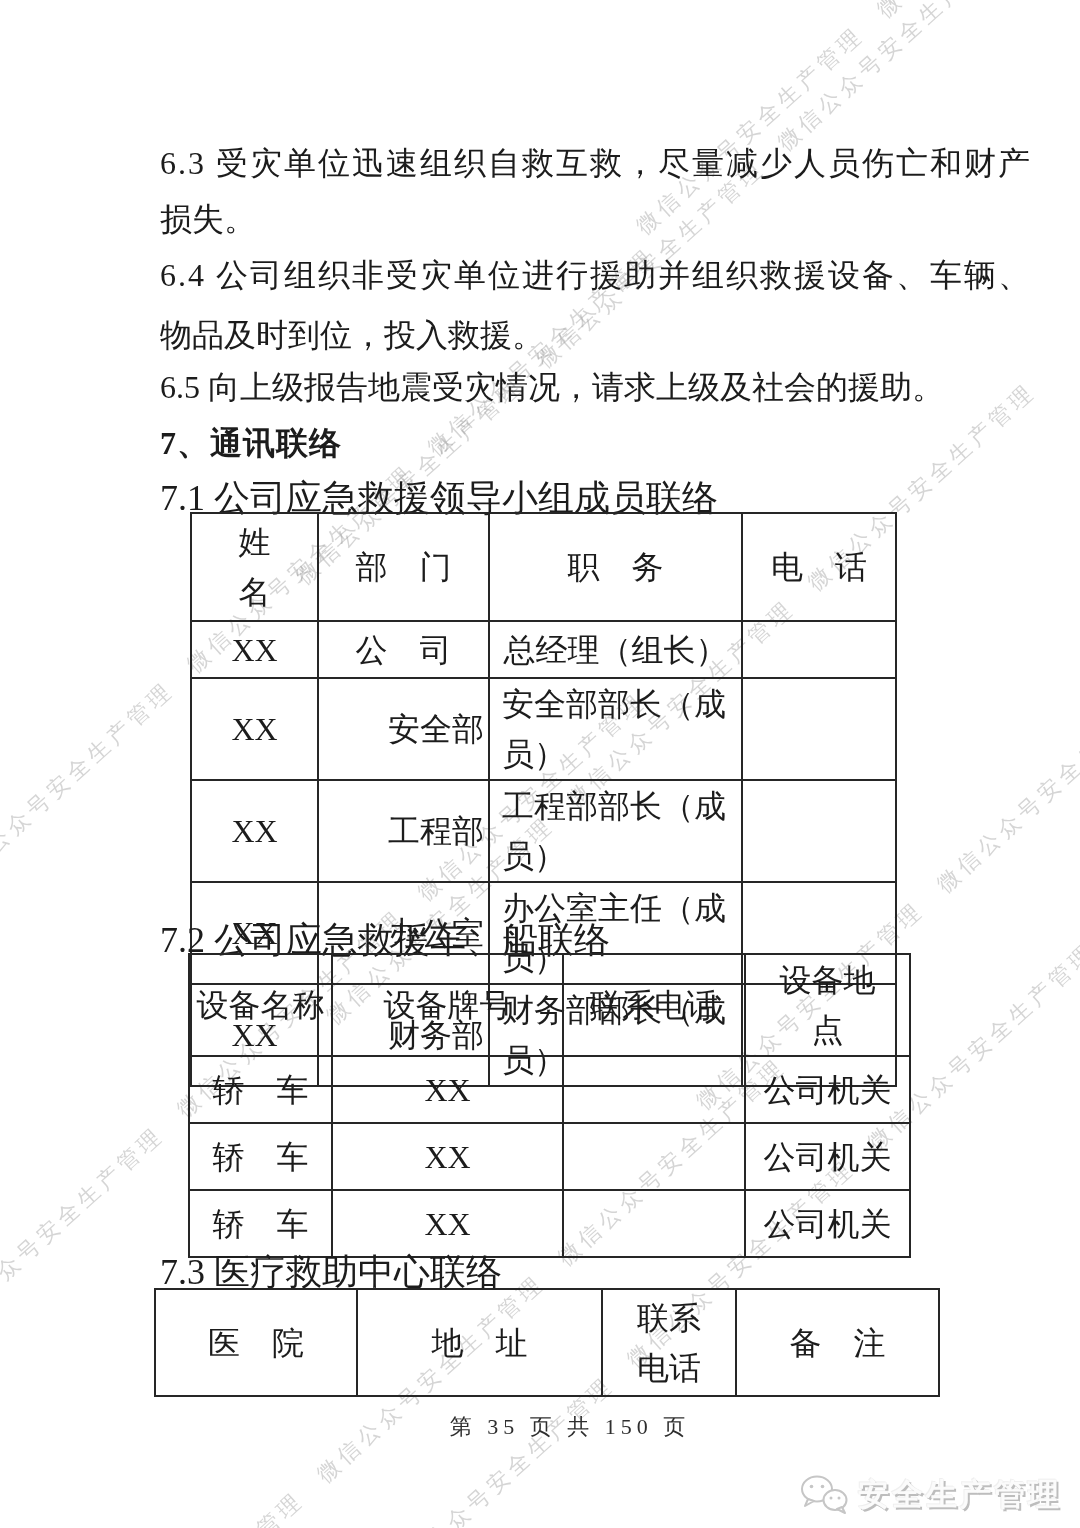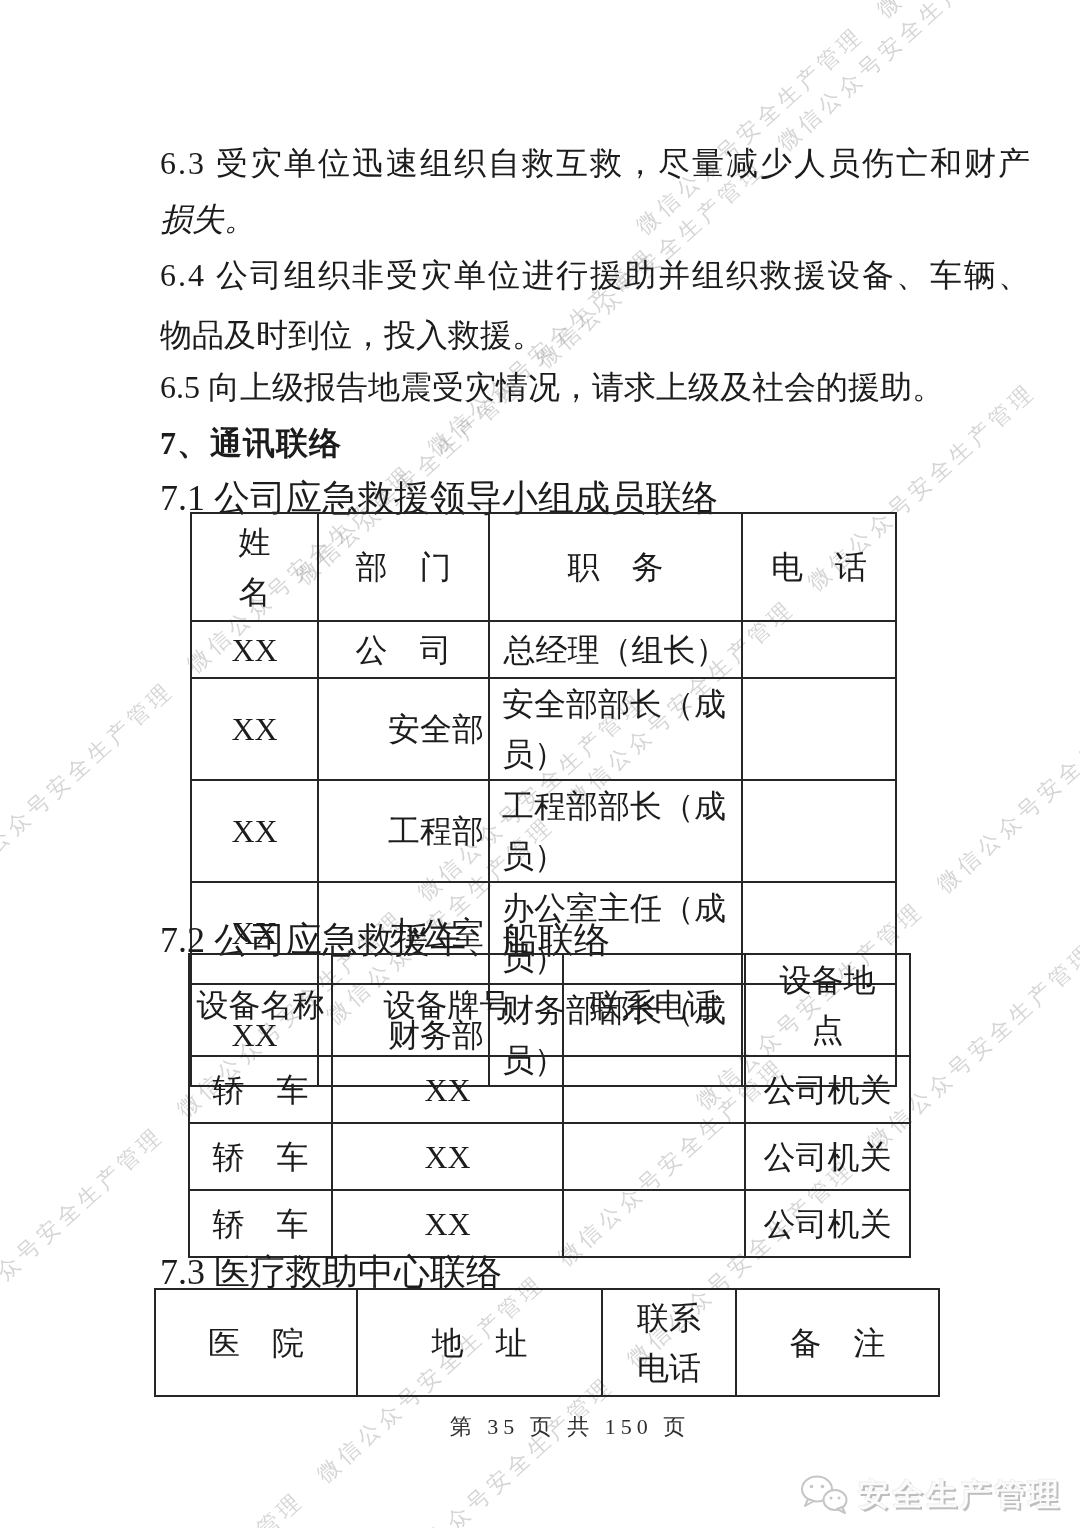--- a/index.html
+++ b/index.html
@@ -69,21 +69,21 @@
   <div class="wm" style="left:640px; top:215px;">微信公众号安全生产管理　微信公众号安全生产管理　微信公众号安全生产管理</div>
   <div class="wm" style="left:300px; top:565px;">微信公众号安全生产管理　微信公众号安全生产管理　微信公众号安全生产管理</div>
   <div class="wm" style="left:-50px; top:870px;">微信公众号安全生产管理　微信公众号安全生产管理　微信公众号安全生产管理</div>
   <div class="wm" style="left:330px; top:1005px;">微信公众号安全生产管理　微信公众号安全生产管理　微信公众号安全生产管理</div>
   <div class="wm" style="left:700px; top:1090px;">微信公众号安全生产管理　微信公众号安全生产管理　微信公众号安全生产管理</div>
   <div class="wm" style="left:-60px; top:1315px;">微信公众号安全生产管理　微信公众号安全生产管理　微信公众号安全生产管理</div>
   <div class="wm" style="left:390px; top:1565px;">微信公众号安全生产管理　微信公众号安全生产管理　微信公众号安全生产管理</div>
   <div class="wm" style="left:80px;  top:1680px;">微信公众号安全生产管理　微信公众号安全生产管理　微信公众号安全生产管理</div>
 
   <div class="line spread" style="top:140px;">6.3 受灾单位迅速组织自救互救，尽量减少人员伤亡和财产</div>
-  <div class="line" style="top:196px;font-style:italic;">损失。</div>
+  <div class="line" style="top:196px;">损失。</div>
   <div class="line spread" style="top:252px;">6.4 公司组织非受灾单位进行援助并组织救援设备、车辆、</div>
   <div class="line" style="top:312px;">物品及时到位，投入救援。</div>
   <div class="line" style="top:364px;">6.5 向上级报告地震受灾情况，请求上级及社会的援助。</div>
   <div class="line bold" style="top:420px;">7、通讯联络</div>
 
   <div class="caption" style="top:476px;">7.1 公司应急救援领导小组成员联络</div>
   <table class="t1" style="left:190px; top:512px; width:705px;">
     <colgroup>
         <col style="width:127px">
         <col style="width:171px">

